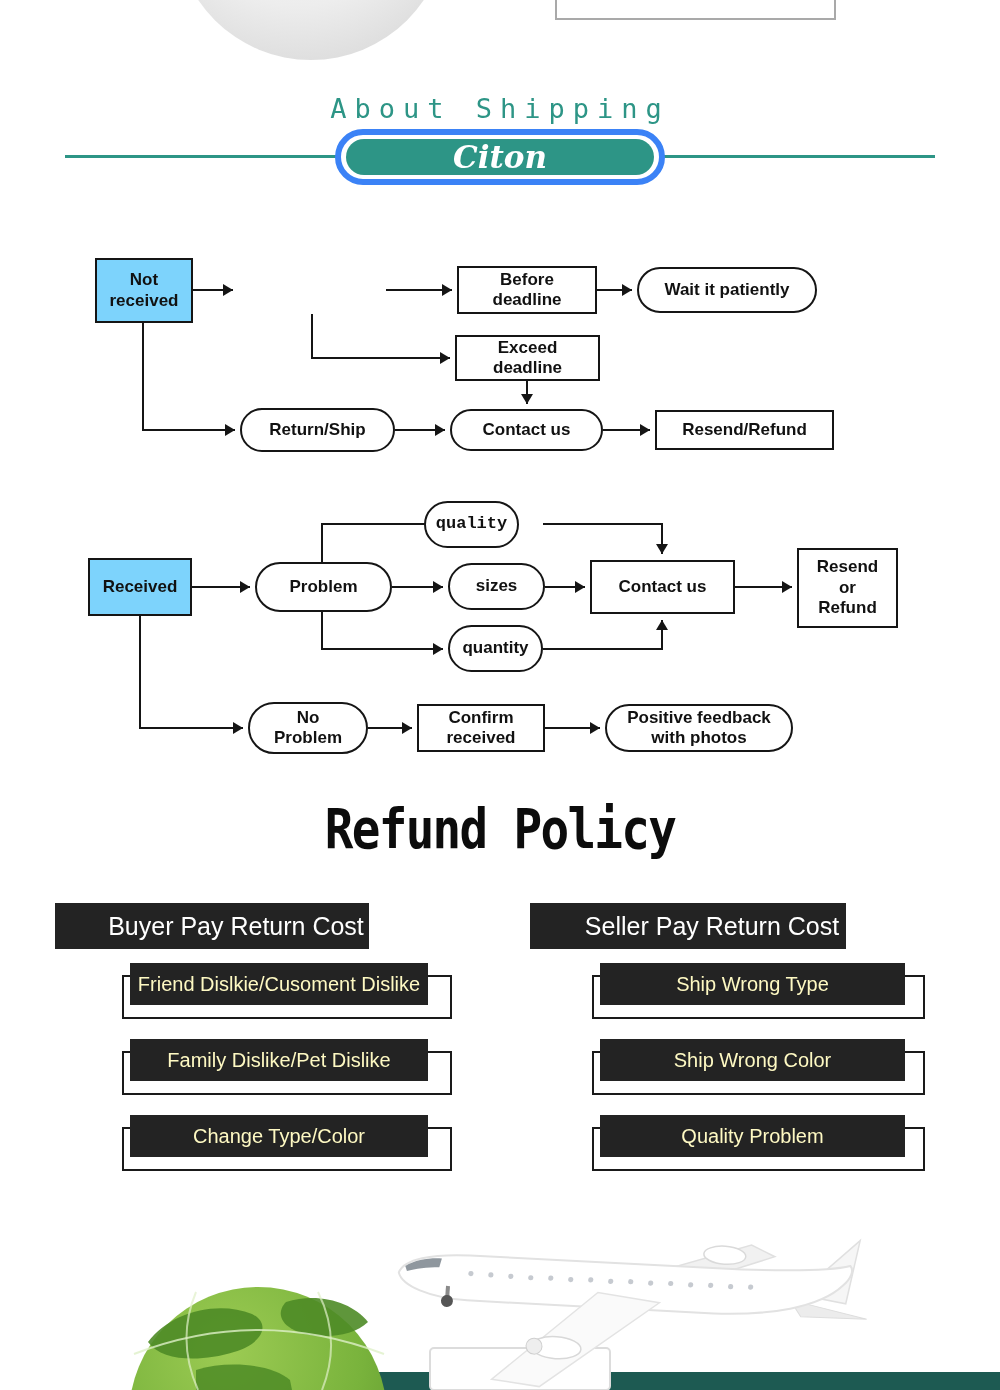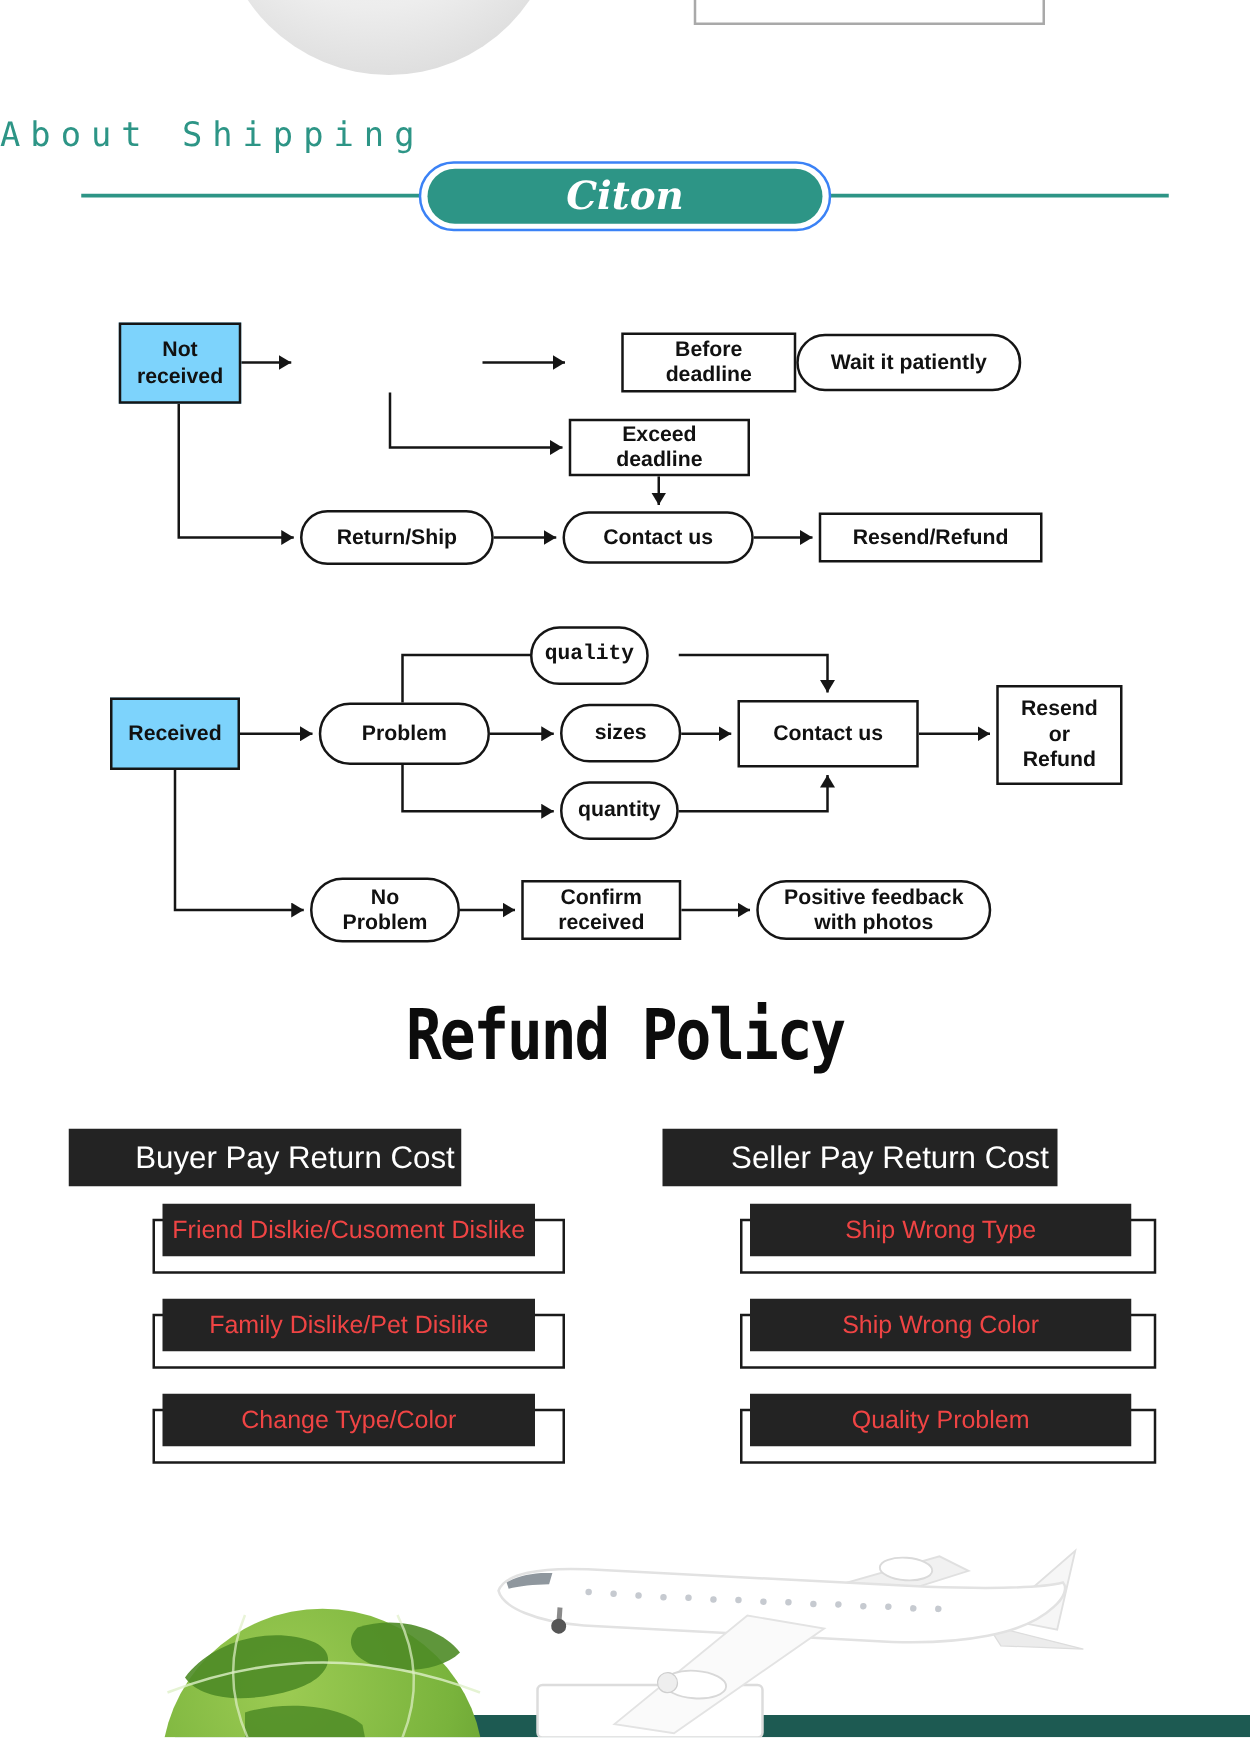--- a/index.html
+++ b/index.html
@@ -6,39 +6,39 @@
   #stage{position:relative;width:1000px;height:1390px;margin:0 auto;background:#fff;overflow:hidden;
          font-family:"Liberation Sans",sans-serif;}
 
   
   .top-circle{position:absolute;left:175px;top:-212px;width:272px;height:272px;border-radius:50%;
     background:radial-gradient(circle at 45% 32%, #fdfdfd 0%, #ededed 55%, #d1d1d1 100%);}
   .top-card{position:absolute;left:555px;top:-44px;width:281px;height:64px;background:#fff;
     border:2px solid #a9a9a9;box-sizing:border-box;}
 
   
-  .section-title{position:absolute;top:93px;left:0;width:100%;text-align:left;color:#2d9586;
+  .section-title{position:absolute;top:93px;left:0;width:100%;text-align:center;color:#2d9586;
     font-family:"DejaVu Sans Mono",monospace;font-size:27px;letter-spacing:8px;}
   .rule{position:absolute;top:155px;left:65px;width:870px;height:3px;background:#2d9586;}
   .badge-outer{position:absolute;left:335px;top:129px;width:330px;height:56px;background:#fff;
-    border:2px solid #3b82f6;border-radius:30px;box-sizing:border-box;}
+    border:6px solid #3b82f6;border-radius:30px;box-sizing:border-box;}
   .badge-inner{position:absolute;left:5px;top:4px;right:5px;bottom:4px;background:#2d9586;border-radius:24px;
     display:flex;align-items:center;justify-content:center;color:#fff;
     font-family:"DejaVu Serif",serif;font-style:italic;font-weight:bold;font-size:31px;}
 
   
   .n{position:absolute;box-sizing:border-box;display:flex;align-items:center;justify-content:center;
      text-align:center;border:2px solid #151515;background:#fff;font-weight:bold;font-size:17px;
      color:#111;line-height:1.2;white-space:pre-line;padding:2px 6px;}
   .pill{border-radius:30px;}
   .gray{background:#7dd3fc;}
 
   .not-received{left:95px;top:258px;width:98px;height:65px;}
   .on-the-way{left:238px;top:266px;width:148px;height:48px;}
-  .before-deadline{left:457px;top:266px;width:140px;height:48px;margin-left:40px;}
+  .before-deadline{left:457px;top:266px;width:140px;height:48px;}
   .wait-patiently{left:637px;top:267px;width:180px;height:46px;}
   .exceed-deadline{left:455px;top:335px;width:145px;height:46px;}
   .return-lost{left:240px;top:408px;width:155px;height:44px;}
   .contact-us-1{left:450px;top:409px;width:153px;height:42px;}
   .resend-refund{left:655px;top:410px;width:179px;height:40px;}
 
   .received{left:88px;top:558px;width:104px;height:58px;}
   .problem{left:255px;top:562px;width:137px;height:50px;}
   .quality{left:424px;top:501px;width:95px;height:47px;font-family:Liberation Mono, monospace;}
   .sizes{left:448px;top:563px;width:97px;height:47px;}
@@ -54,21 +54,21 @@
 
   
   .refund-title{position:absolute;top:796px;left:0;width:100%;text-align:center;color:#0c0c0c;
     font-family:"DejaVu Sans Mono",monospace;font-weight:bold;font-size:56px;letter-spacing:-2px;
     transform:scaleX(.85);transform-origin:center;}
   .policy-header{position:absolute;background:#232323;color:#fff;display:flex;align-items:center;
     justify-content:center;font-size:25px;font-weight:500;padding-left:48px;}
   .buyer-header{left:55px;top:903px;width:266px;height:46px;}
   .seller-header{left:530px;top:903px;width:268px;height:46px;}
   .item-outline{position:absolute;border:2px solid #1a1a1a;box-sizing:border-box;background:transparent;}
-  .item-box{position:absolute;background:#232323;color:#ef4444;display:flex;align-items:center;
+  .item-box{position:absolute;background:#232323;color:#fef9c3;display:flex;align-items:center;
     justify-content:center;font-size:20px;}
   .lo{left:122px;width:330px;height:44px;}
   .lb{left:130px;width:298px;height:42px;}
   .ro{left:592px;width:333px;height:44px;}
   .rb{left:600px;width:305px;height:42px;}
   .row1b{top:963px;} .row1o{top:975px;}
   .row2b{top:1039px;} .row2o{top:1051px;}
   .row3b{top:1115px;} .row3o{top:1127px;}
 </style>
 </head>

